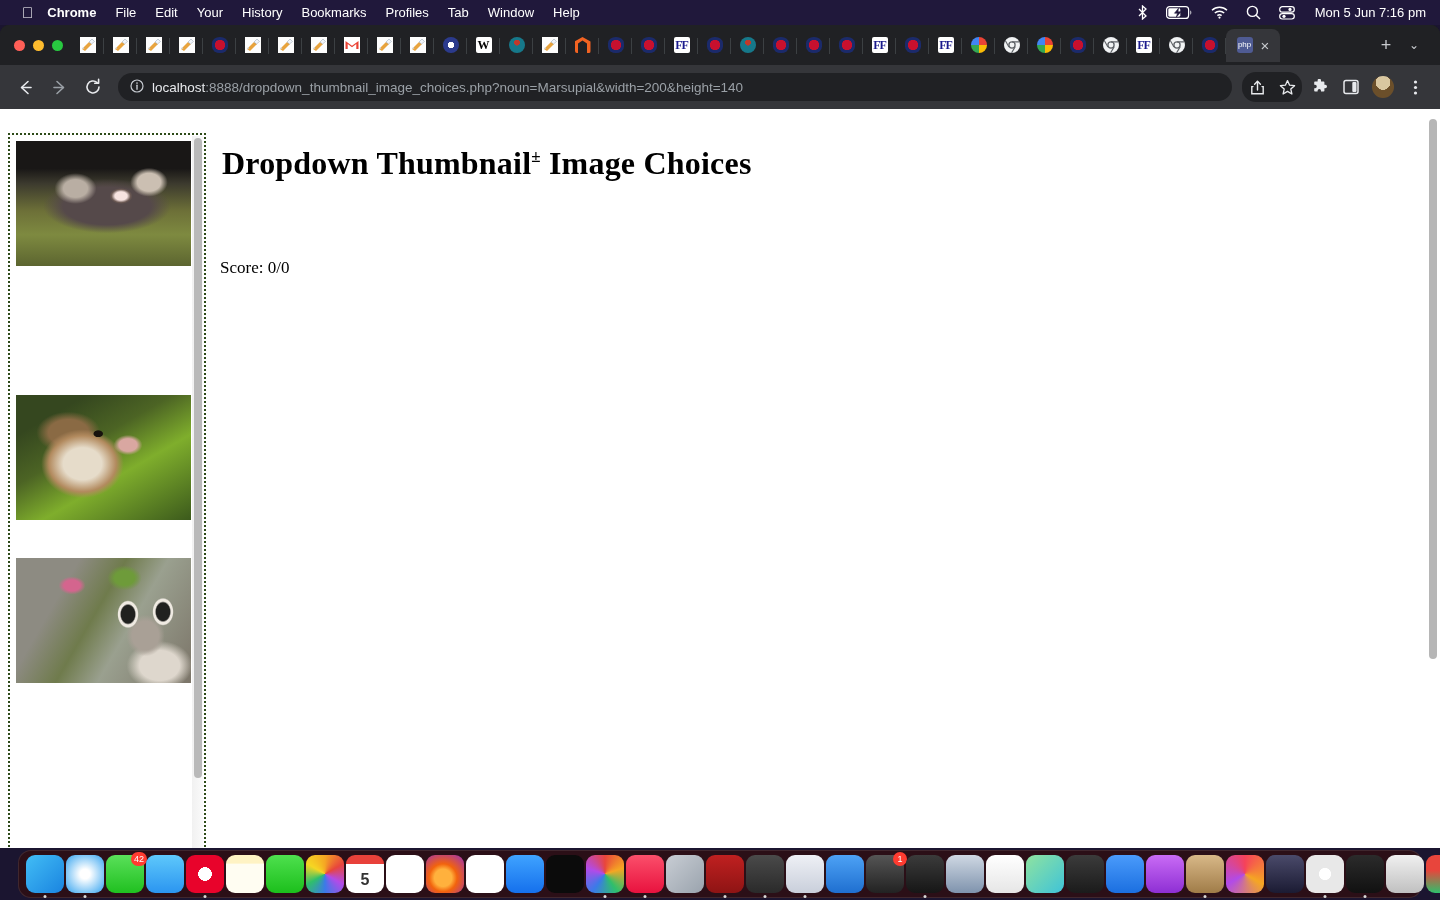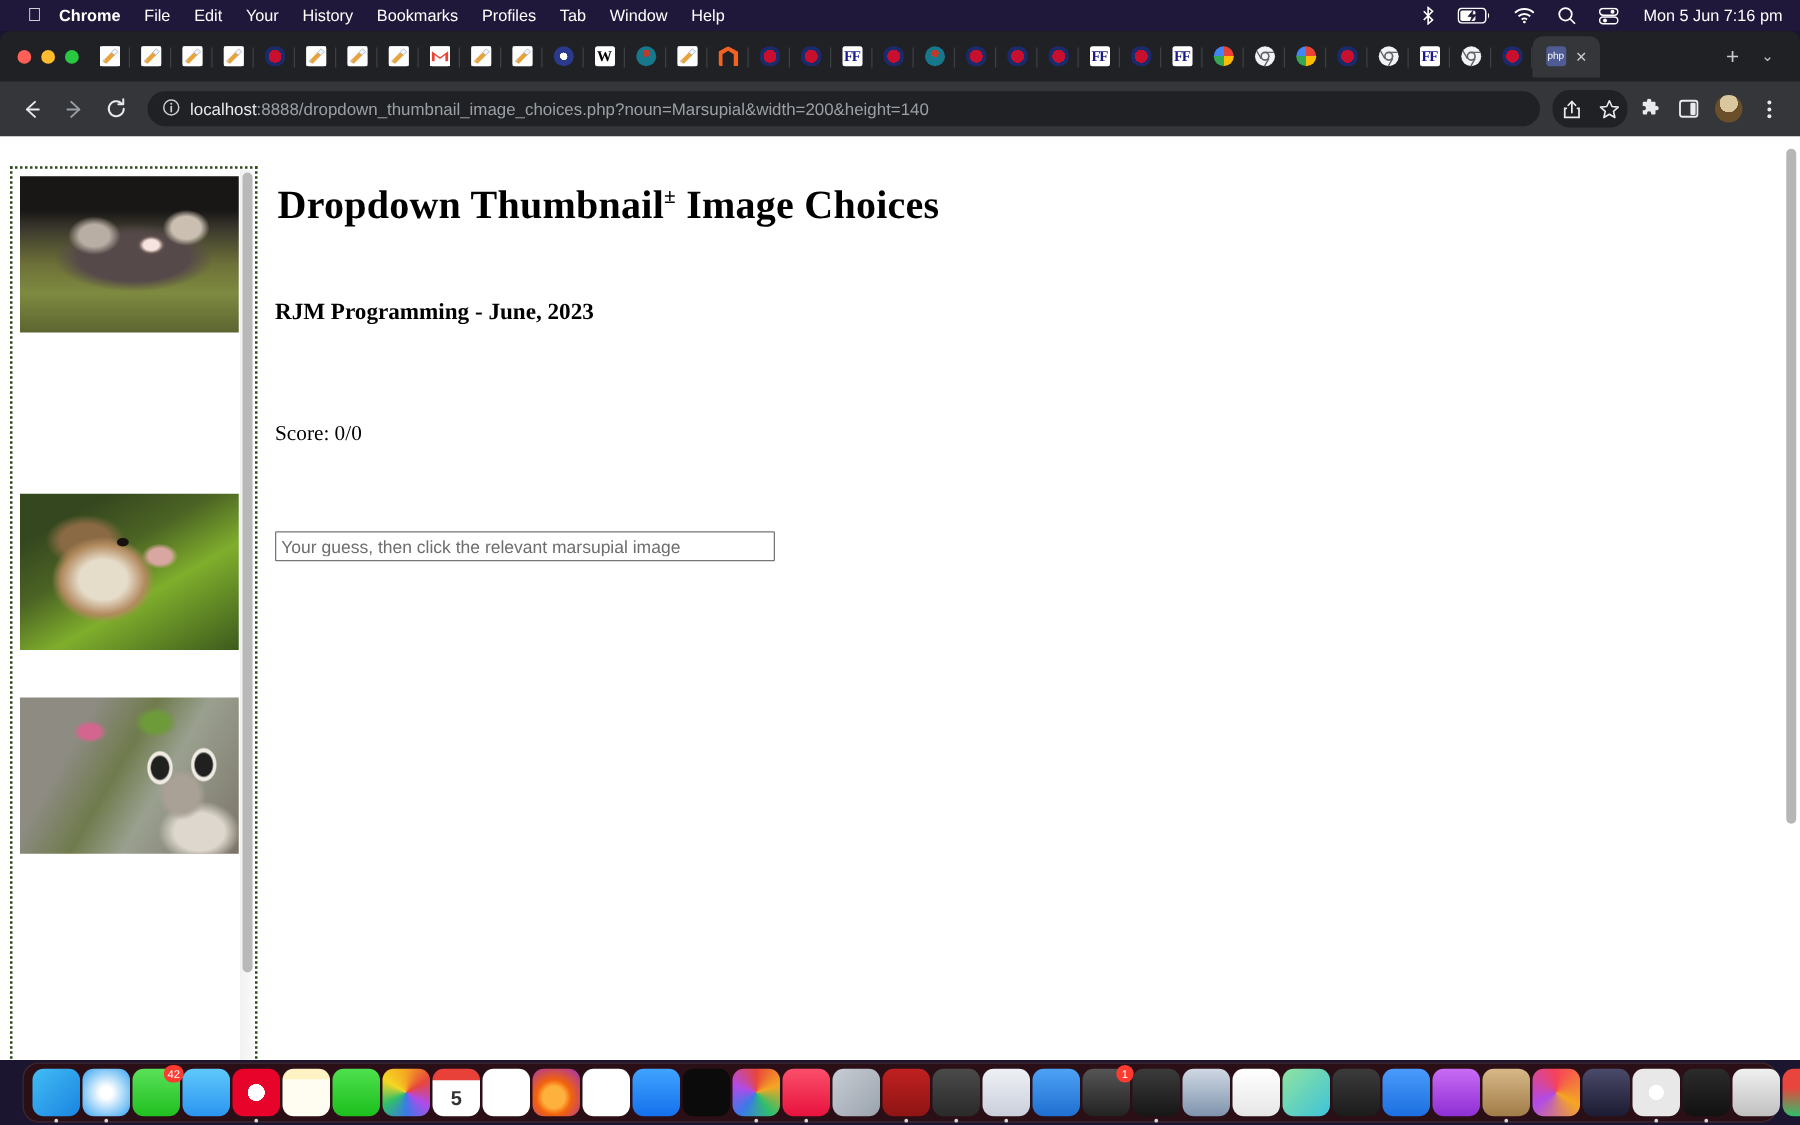--- a/index.html
+++ b/index.html
@@ -534,28 +534,24 @@
           <div class="thumb-img photo3"></div>
         </div>
         <div class="sb-scroll">
           <div class="sthumb"></div>
         </div>
       </div>
 
       <div class="content">
         <h1 class="page-title"><span>Dropdown Thumbnail</span><sup>±</sup><span> Image Choices</span></h1>
 
-        <h3 class="byline">RJM Programming - June, 2023</h3>
 
 
         <div class="score">Score: 0/0</div>
 
-        <div class="guess-wrap">
-          <input class="guess" type="text" placeholder="Your guess, then click the relevant marsupial image" style="">
-        </div>
       </div>
 
       <div class="pagescroll">
         <div class="thumb"></div>
       </div>
     </div>
   </div>
 
   <div class="dock" id="dock">
       <div class="dock-icon run" style="background: linear-gradient(135deg, rgb(66, 189, 245), rgb(26, 132, 224));"></div>

